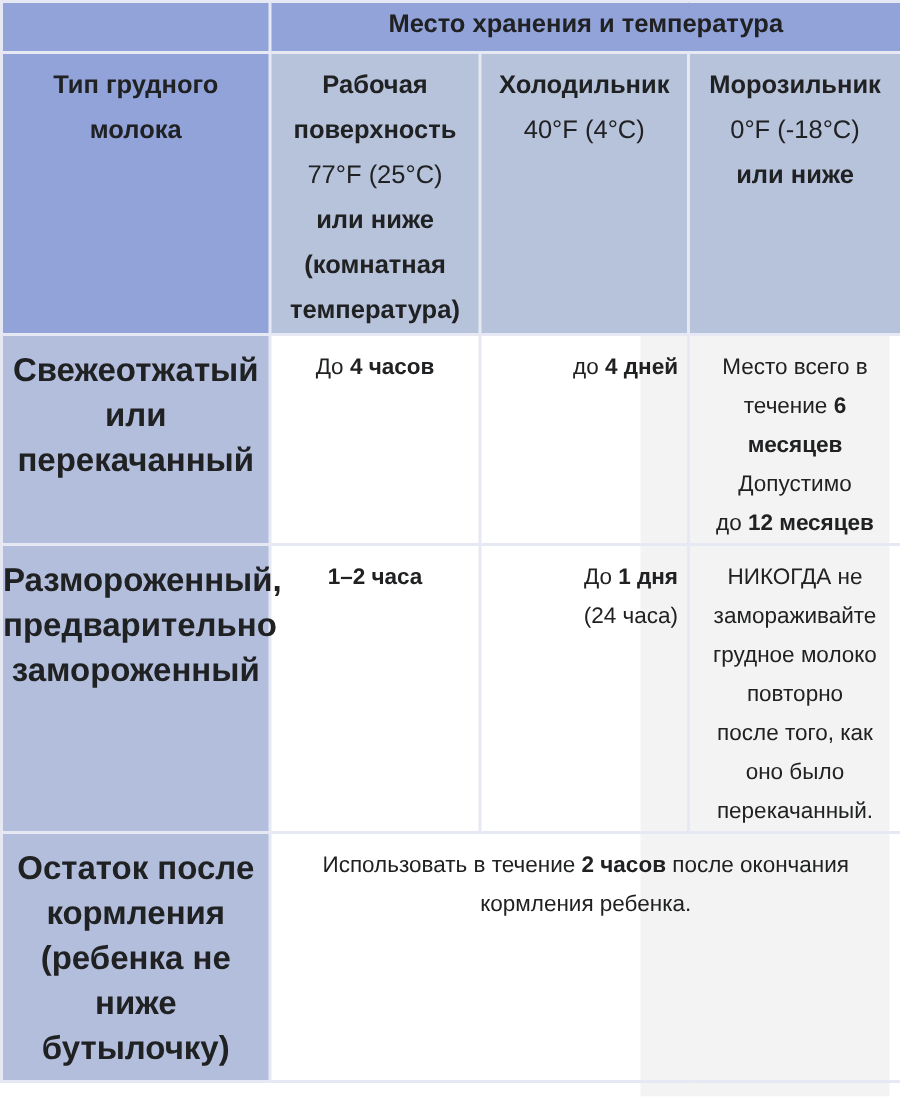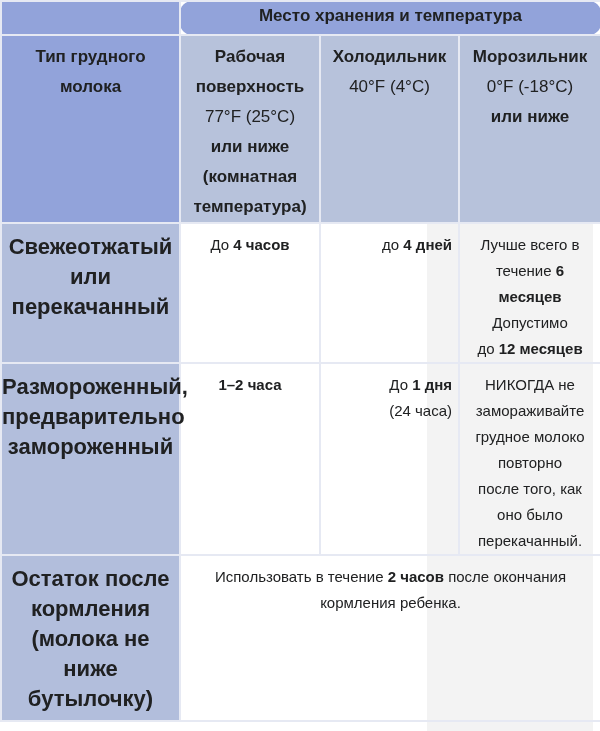--- a/index.html
+++ b/index.html
@@ -2,21 +2,21 @@
 <html><head>
 <meta charset="utf-8">
 <style>
   html, body { margin:0; padding:0; }
   body { width:600px; height:731px; background:#ffffff; position:relative; overflow:hidden;
          font-family:"Liberation Sans", sans-serif; color:#202122; }
   .shade { position:absolute; left:427px; top:222px; width:166px; height:509px; background:#f3f3f3; z-index:0; }
   table { position:absolute; left:0; top:0; border-collapse:collapse; width:600px; z-index:1; table-layout:fixed; }
   td, th { border:2px solid #e6e9f3; text-align:center; vertical-align:top; padding:0; font-size:16px; line-height:30px; }
   th { font-weight:bold; }
-  .h-top { background:#92a3da; height:30px; font-size:17px; line-height:24px; padding-top:2px;border-radius:12px; }
+  .h-top { background:#92a3da; height:30px; font-size:17px; line-height:24px; padding-top:2px; }
   .h-blank { background:#92a3da; }
   .h-type { background:#92a3da; font-size:17px; padding-top:6px; }
   .h-col { background:#b7c2db; font-size:17px; font-weight:normal; padding-top:6px; }
   .rowhead { background:#b2bedc; font-size:22px; padding-top:8px; padding-bottom:6px; font-weight:bold; }
   .cell { background:transparent; font-size:15px; line-height:26px; padding-top:8px; }
   .cell.right { text-align:right; padding-right:6px; }
   .b { font-weight:bold; }
 </style>
 </head>
 <body>
@@ -60,21 +60,21 @@
   </tr>
   <tr style="height:140px">
     <th class="rowhead">
       <div>Свежеотжатый</div>
       <div>или</div>
       <div>перекачанный</div>
     </th>
     <td class="cell"><span>До </span><span class="b">4 часов</span></td>
     <td class="cell right"><span>до </span><span class="b">4 дней</span></td>
     <td class="cell">
-      <div>Лучше всего в</div>
+      <div>Место всего в</div>
       <div><span>течение </span><span class="b">6</span></div>
       <div class="b">месяцев</div>
       <div>Допустимо</div>
       <div><span>до </span><span class="b">12 месяцев</span></div>
     </td>
   </tr>
   <tr style="height:192px">
     <th class="rowhead">
       <div>Размороженный,</div>
       <div>предварительно</div>
@@ -92,21 +92,21 @@
       <div>повторно</div>
       <div>после того, как</div>
       <div>оно было</div>
       <div>перекачанный.</div>
     </td>
   </tr>
   <tr style="height:162px">
     <th class="rowhead">
       <div>Остаток после</div>
       <div>кормления</div>
-      <div>(молока не</div>
+      <div>(ребенка не</div>
       <div>ниже</div>
       <div>бутылочку)</div>
     </th>
     <td class="cell" colspan="3">
       <div><span>Использовать в течение </span><span class="b">2 часов</span><span> после окончания</span></div>
       <div>кормления ребенка.</div>
     </td>
   </tr>
 </tbody>
   </table>

